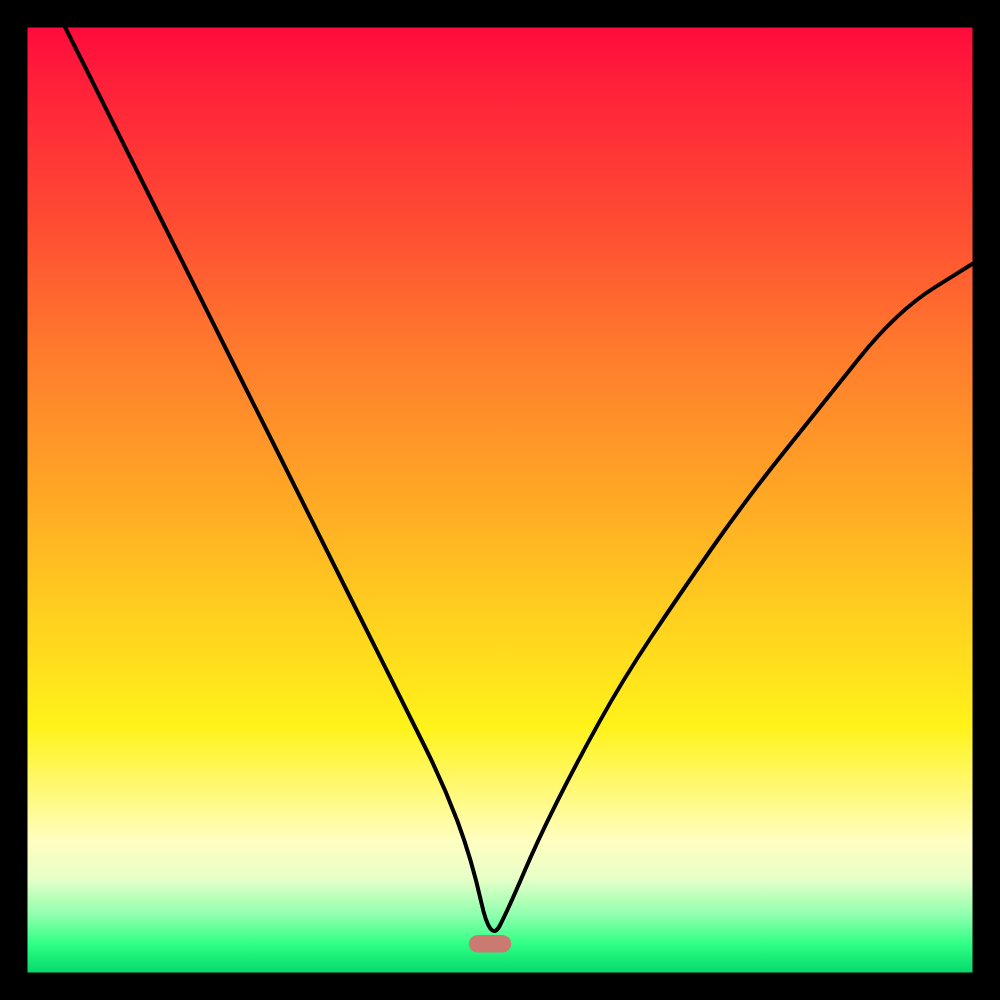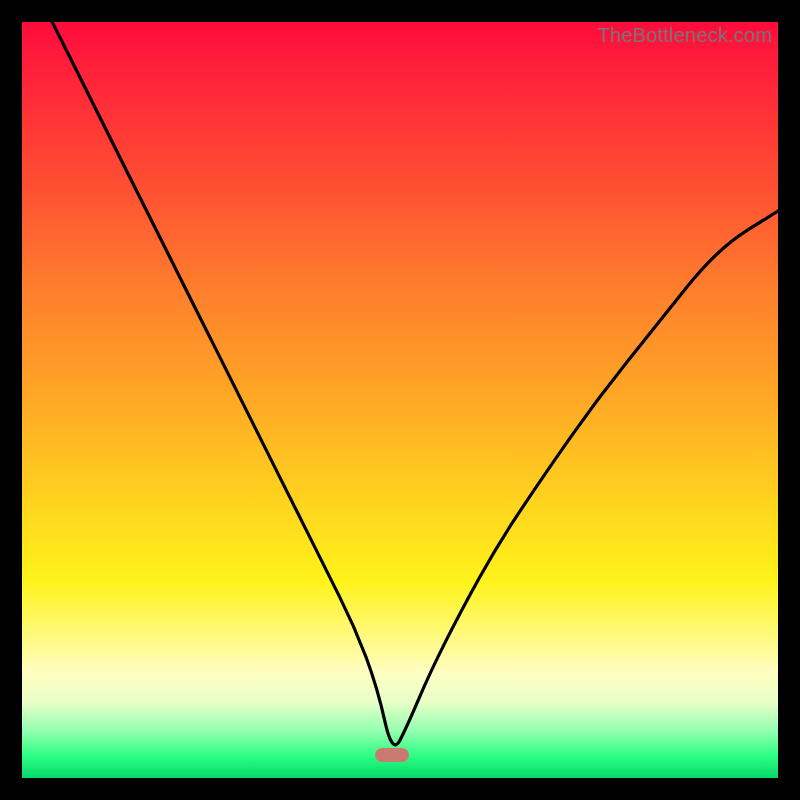--- a/index.html
+++ b/index.html
@@ -65,21 +65,20 @@
     transform: translate(-50%, -50%);
   }
 </style>
 </head>
 <body>
 
 <div class="frame">
 
   <div class="plot-area">
 
-    <div class="watermark">TheBottleneck.com</div>
 
     <svg class="curve" viewBox="0 0 756 756" preserveAspectRatio="none">
       <path fill="none" stroke="#000" stroke-width="3.2" stroke-linecap="round" stroke-linejoin="round" d="M 30.2 0.0 Q 30.2 0.0 45.4 30.2 Q 60.5 60.5 75.6 90.7 Q 90.7 121.0 105.8 151.2 Q 121.0 181.4 136.1 211.7 Q 151.2 241.9 166.3 272.2 Q 181.4 302.4 196.6 332.6 Q 211.7 362.9 226.8 393.1 Q 241.9 423.4 257.0 453.6 Q 272.2 483.8 287.3 514.1 Q 302.4 544.3 317.5 574.6 Q 332.6 604.8 344.0 635.0 Q 355.3 665.3 362.9 699.3 Q 370.4 733.3 378.0 718.2 Q 385.6 703.1 396.9 676.6 Q 408.2 650.2 423.4 619.9 Q 438.5 589.7 457.4 555.7 Q 476.3 521.6 499.0 487.6 Q 521.6 453.6 548.1 415.8 Q 574.6 378.0 604.8 340.2 Q 635.0 302.4 665.3 264.6 Q 695.5 226.8 725.8 207.9 T 756.0 189.0"></path>
     </svg>
 
     <div class="marker" style="left: 370.44px; top: 733.32px; background: rgb(203, 122, 114);"></div>
 
   </div>
 
 </div>

